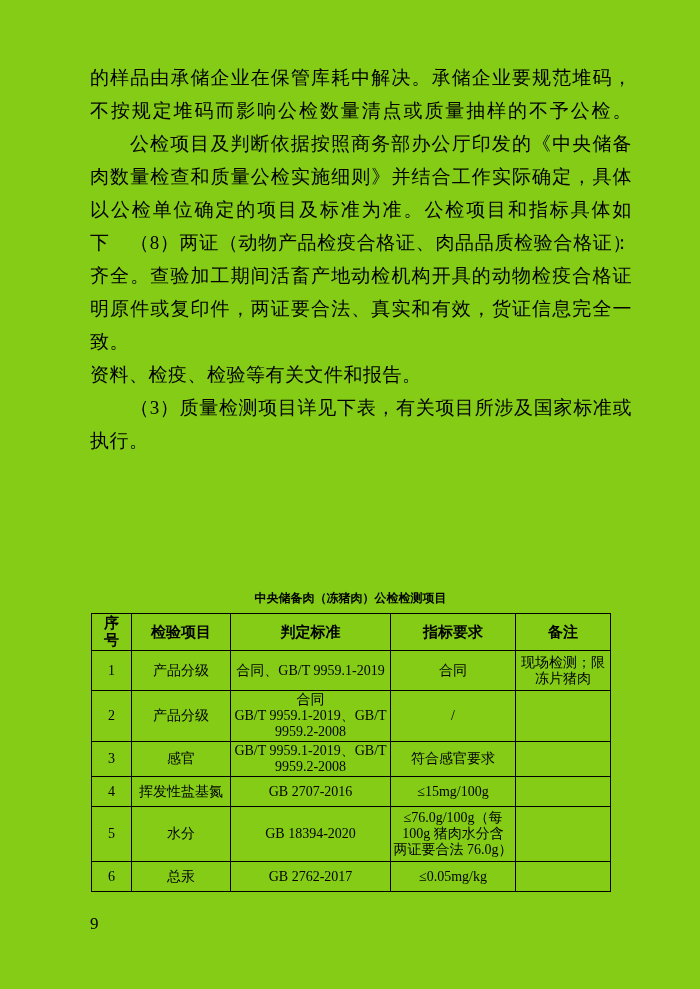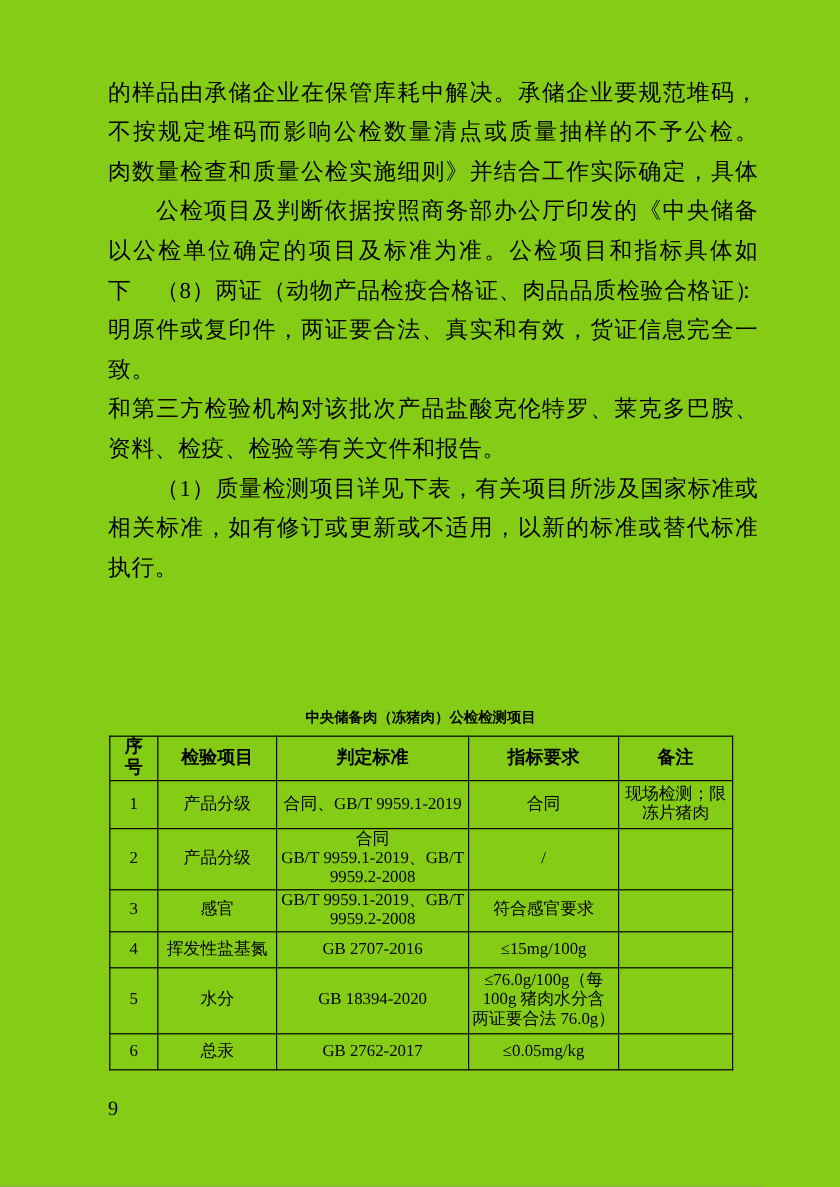--- a/index.html
+++ b/index.html
@@ -79,30 +79,29 @@
   }
 </style>
 </head>
 <body>
 
 <div class="page">
 
   <div class="text-block">
     <div class="line j">的样品由承储企业在保管库耗中解决。承储企业要规范堆码，</div>
     <div class="line j">不按规定堆码而影响公检数量清点或质量抽样的不予公检。</div>
+    <div class="line j ind">公检项目及判断依据按照商务部办公厅印发的《中央储备</div>
     <div class="line j">肉数量检查和质量公检实施细则》并结合工作实际确定，具体</div>
-    <div class="line j ind">公检项目及判断依据按照商务部办公厅印发的《中央储备</div>
     <div class="line j">以公检单位确定的项目及标准为准。公检项目和指标具体如下：</div>
     <div class="line j ind">（8）两证（动物产品检疫合格证、肉品品质检验合格证）</div>
+    <div class="line j">齐全。查验加工期间活畜产地动检机构开具的动物检疫合格证</div>
     <div class="line j">明原件或复印件，两证要合法、真实和有效，货证信息完全一</div>
     <div class="line">致。</div>
-    <div class="line j">和第三方检验机构对该批次产品盐酸克伦特罗、莱克多巴胺、</div>
     <div class="line">资料、检疫、检验等有关文件和报告。</div>
-    <div class="line j ind">（1）质量检测项目详见下表，有关项目所涉及国家标准或</div>
-    <div class="line j">相关标准，如有修订或更新或不适用，以新的标准或替代标准</div>
+    <div class="line j ind">（3）质量检测项目详见下表，有关项目所涉及国家标准或</div>
     <div class="line">执行。</div>
   </div>
 
   <div class="tbl-title">中央储备肉（冻猪肉）公检检测项目</div>
 
   <table class="inspection">
     <colgroup>
       <col style="width:40px">
       <col style="width:99px">
       <col style="width:160px">

